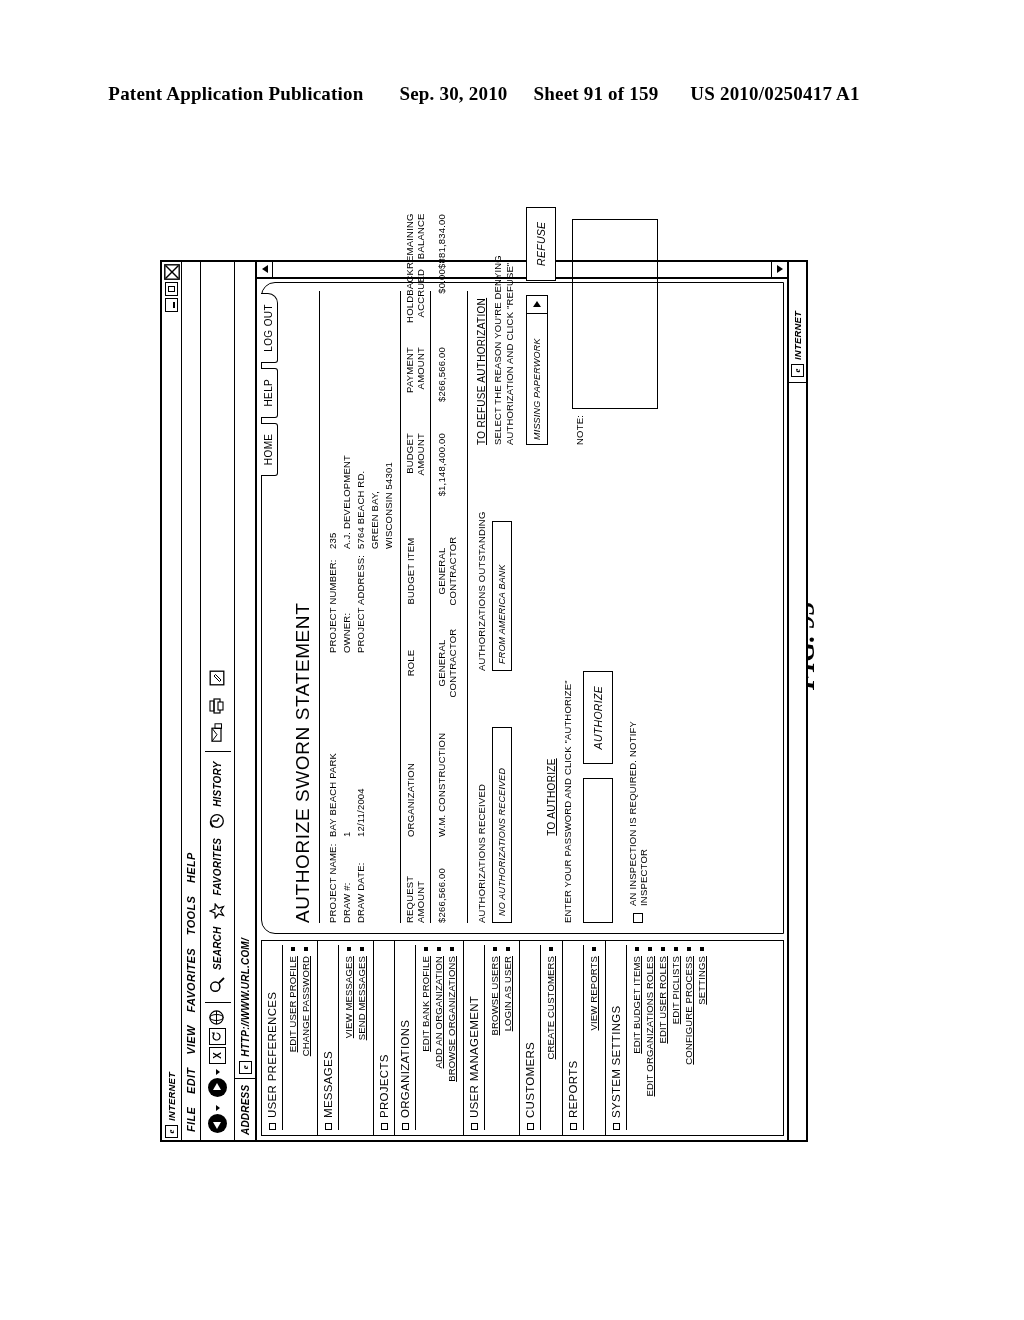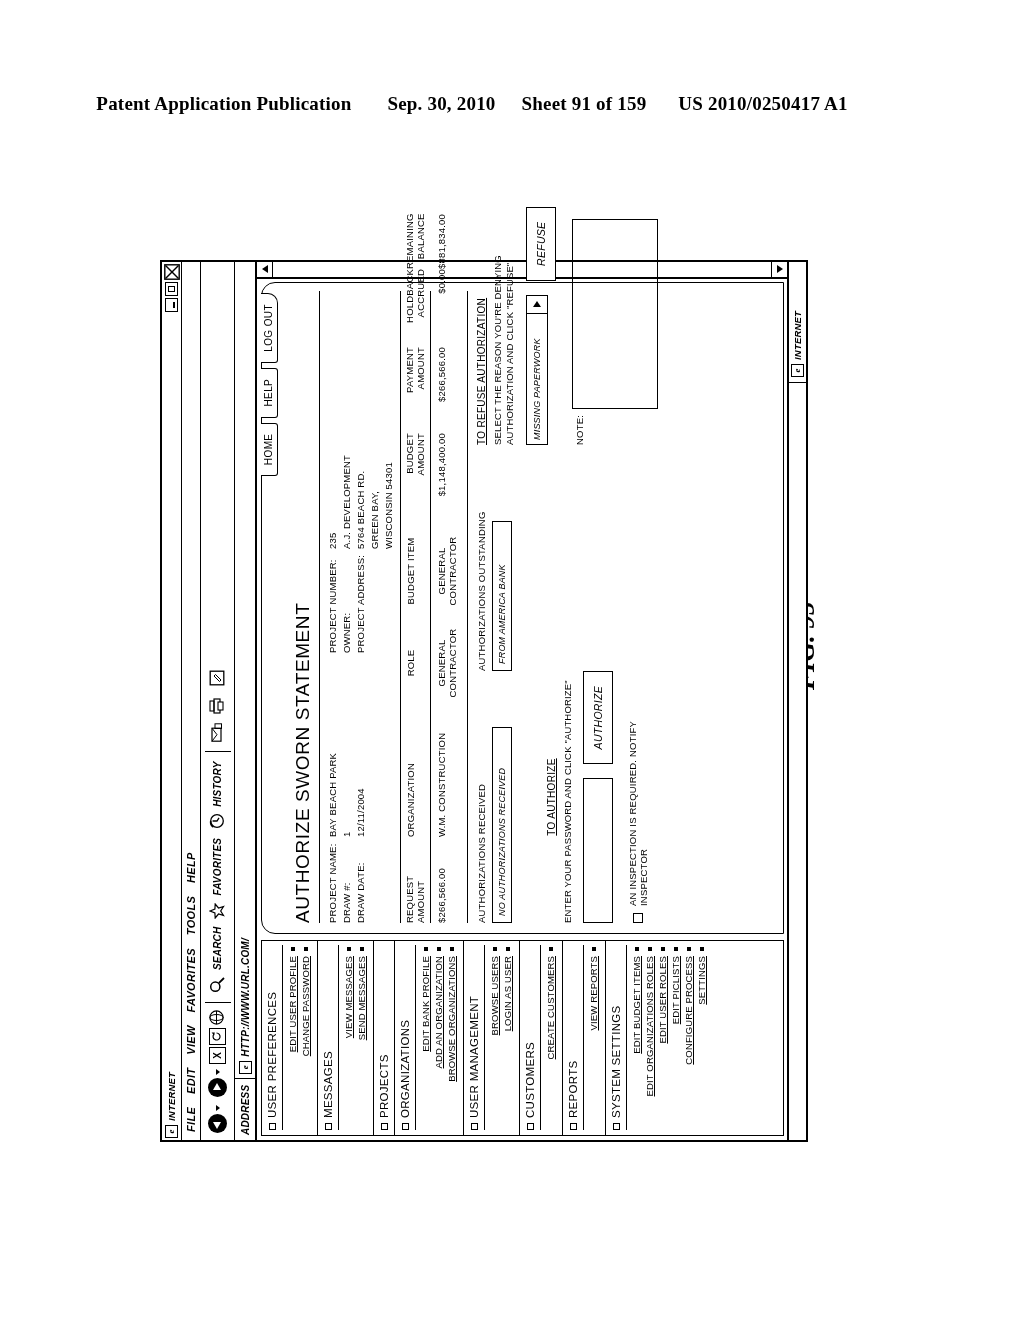--- a/index.html
+++ b/index.html
@@ -12,29 +12,30 @@
     height: 1320px;
     position: relative;
     font-family: "Liberation Sans", sans-serif;
     color: #000;
     overflow: hidden;
   }
 
   
   #patent-header {
     position: absolute;
-    top: 93px;
+    top: 83px;
     left: 0;
     width: 944px;
     text-align: center;
     font-family: "Liberation Serif", serif;
     font-weight: bold;
     font-size: 19px;
     letter-spacing: 0.2px;
     white-space: nowrap;
+    padding-left: 12px;
   }
   #patent-header span { display: inline-block; }
   .hdr-gap-a { width: 26px; }
   .hdr-gap-b { width: 16px; }
   .hdr-gap-c { width: 22px; }
 
   
   #fig-label {
     position: absolute;
     left: 790px;

